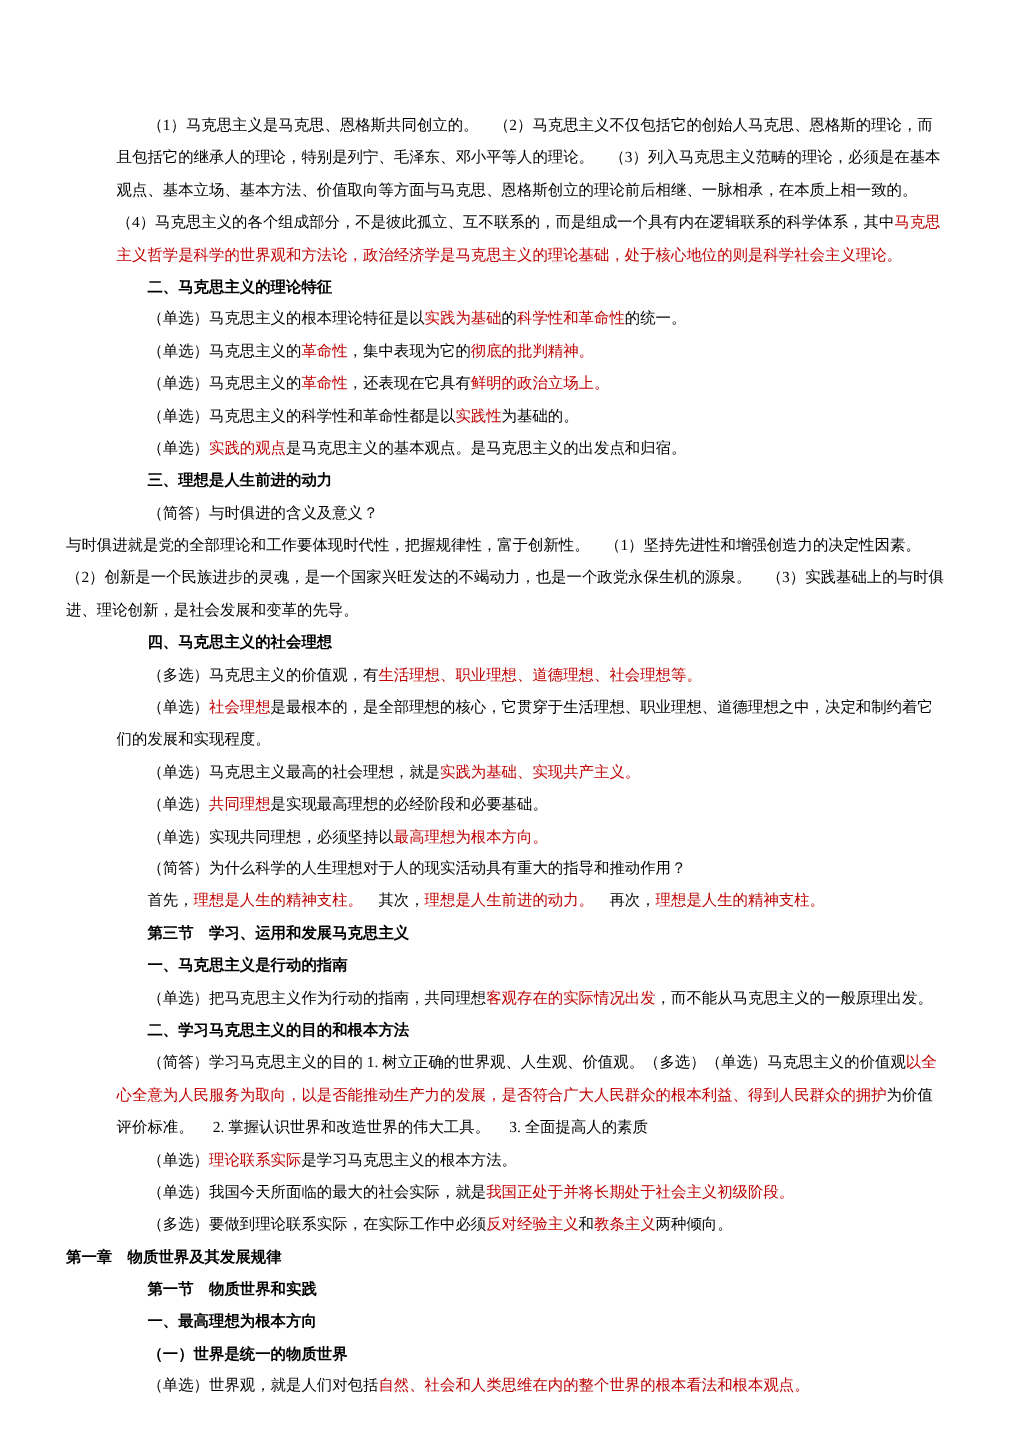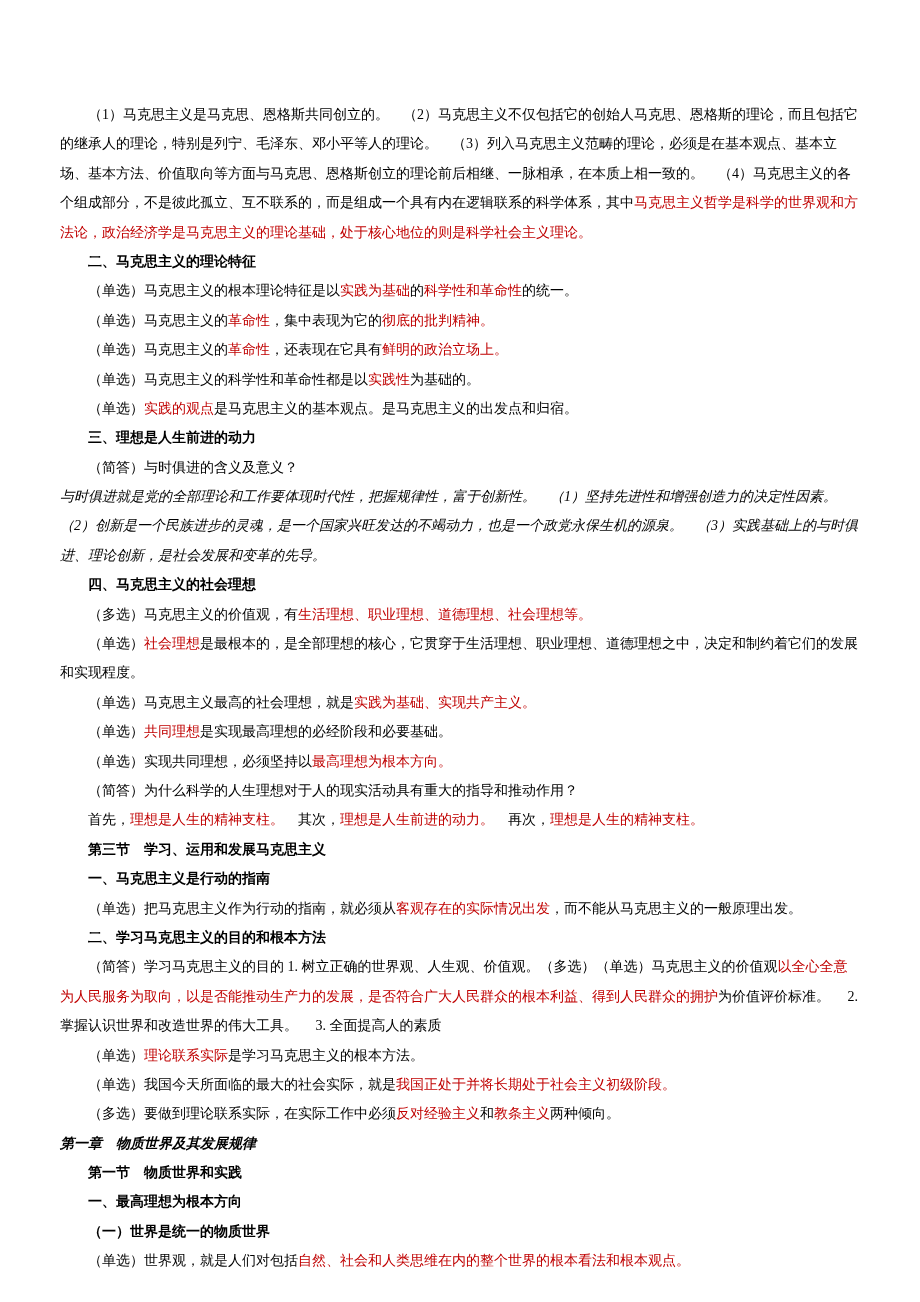--- a/index.html
+++ b/index.html
@@ -9,22 +9,22 @@
     color: #000;
     margin: 0;
     padding: 100px 60px 60px 60px;
     width: 920px;
     box-sizing: border-box;
     background: #fff;
   }
   .red { color: #c00000; }
   .bold { font-weight: bold; }
   p { margin: 0; }
-  .indent1 { text-indent: 2em; }
-  .indent0 { text-indent: 0; font-style: italic; }
+  .indent1 { text-indent: 2em; margin-left: 46px; }
+  .indent0 { text-indent: 0; }
 </style>
 </head>
 <body>
 
 <p class="indent1"><span>（1）马克思主义是马克思、恩格斯共同创立的。　（2）马克思主义不仅包括它的创始人马克思、恩格斯的理论，而且包括它的继承人的理论，特别是列宁、毛泽东、邓小平等人的理论。　（3）列入马克思主义范畴的理论，必须是在基本观点、基本立场、基本方法、价值取向等方面与马克思、恩格斯创立的理论前后相继、一脉相承，在本质上相一致的。　（4）马克思主义的各个组成部分，不是彼此孤立、互不联系的，而是组成一个具有内在逻辑联系的科学体系，其中</span><span class="red">马克思主义哲学是科学的世界观和方法论，政治经济学是马克思主义的理论基础，处于核心地位的则是科学社会主义理论。</span></p>
 
 <p class="indent1 bold">二、马克思主义的理论特征</p>
 
 <p class="indent1"><span>（单选）马克思主义的根本理论特征是以</span><span class="red">实践为基础</span><span>的</span><span class="red">科学性和革命性</span><span>的统一。</span></p>
 
@@ -55,21 +55,21 @@
 <p class="indent1"><span>（单选）实现共同理想，必须坚持以</span><span class="red">最高理想为根本方向。</span></p>
 
 <p class="indent1">（简答）为什么科学的人生理想对于人的现实活动具有重大的指导和推动作用？</p>
 
 <p class="indent1"><span>首先，</span><span class="red">理想是人生的精神支柱。</span><span>　其次，</span><span class="red">理想是人生前进的动力。</span><span>　再次，</span><span class="red">理想是人生的精神支柱。</span></p>
 
 <p class="indent1 bold">第三节　学习、运用和发展马克思主义</p>
 
 <p class="indent1 bold">一、马克思主义是行动的指南</p>
 
-<p class="indent1"><span>（单选）把马克思主义作为行动的指南，就必须从</span><span class="red">客观存在的实际情况出发</span><span>，而不能从马克思主义的一般原理出发。</span></p>
+<p class="indent1"><span>（单选）把马克思主义作为行动的指南，共同理想</span><span class="red">客观存在的实际情况出发</span><span>，而不能从马克思主义的一般原理出发。</span></p>
 
 <p class="indent1 bold">二、学习马克思主义的目的和根本方法</p>
 
 <p class="indent1"><span>（简答）学习马克思主义的目的 1. 树立正确的世界观、人生观、价值观。（多选）（单选）马克思主义的价值观</span><span class="red">以全心全意为人民服务为取向，以是否能推动生产力的发展，是否符合广大人民群众的根本利益、得到人民群众的拥护</span><span>为价值评价标准。　 2. 掌握认识世界和改造世界的伟大工具。　 3. 全面提高人的素质</span></p>
 
 <p class="indent1"><span>（单选）</span><span class="red">理论联系实际</span><span>是学习马克思主义的根本方法。</span></p>
 
 <p class="indent1"><span>（单选）我国今天所面临的最大的社会实际，就是</span><span class="red">我国正处于并将长期处于社会主义初级阶段。</span></p>
 
 <p class="indent1"><span>（多选）要做到理论联系实际，在实际工作中必须</span><span class="red">反对经验主义</span><span>和</span><span class="red">教条主义</span><span>两种倾向。</span></p>

